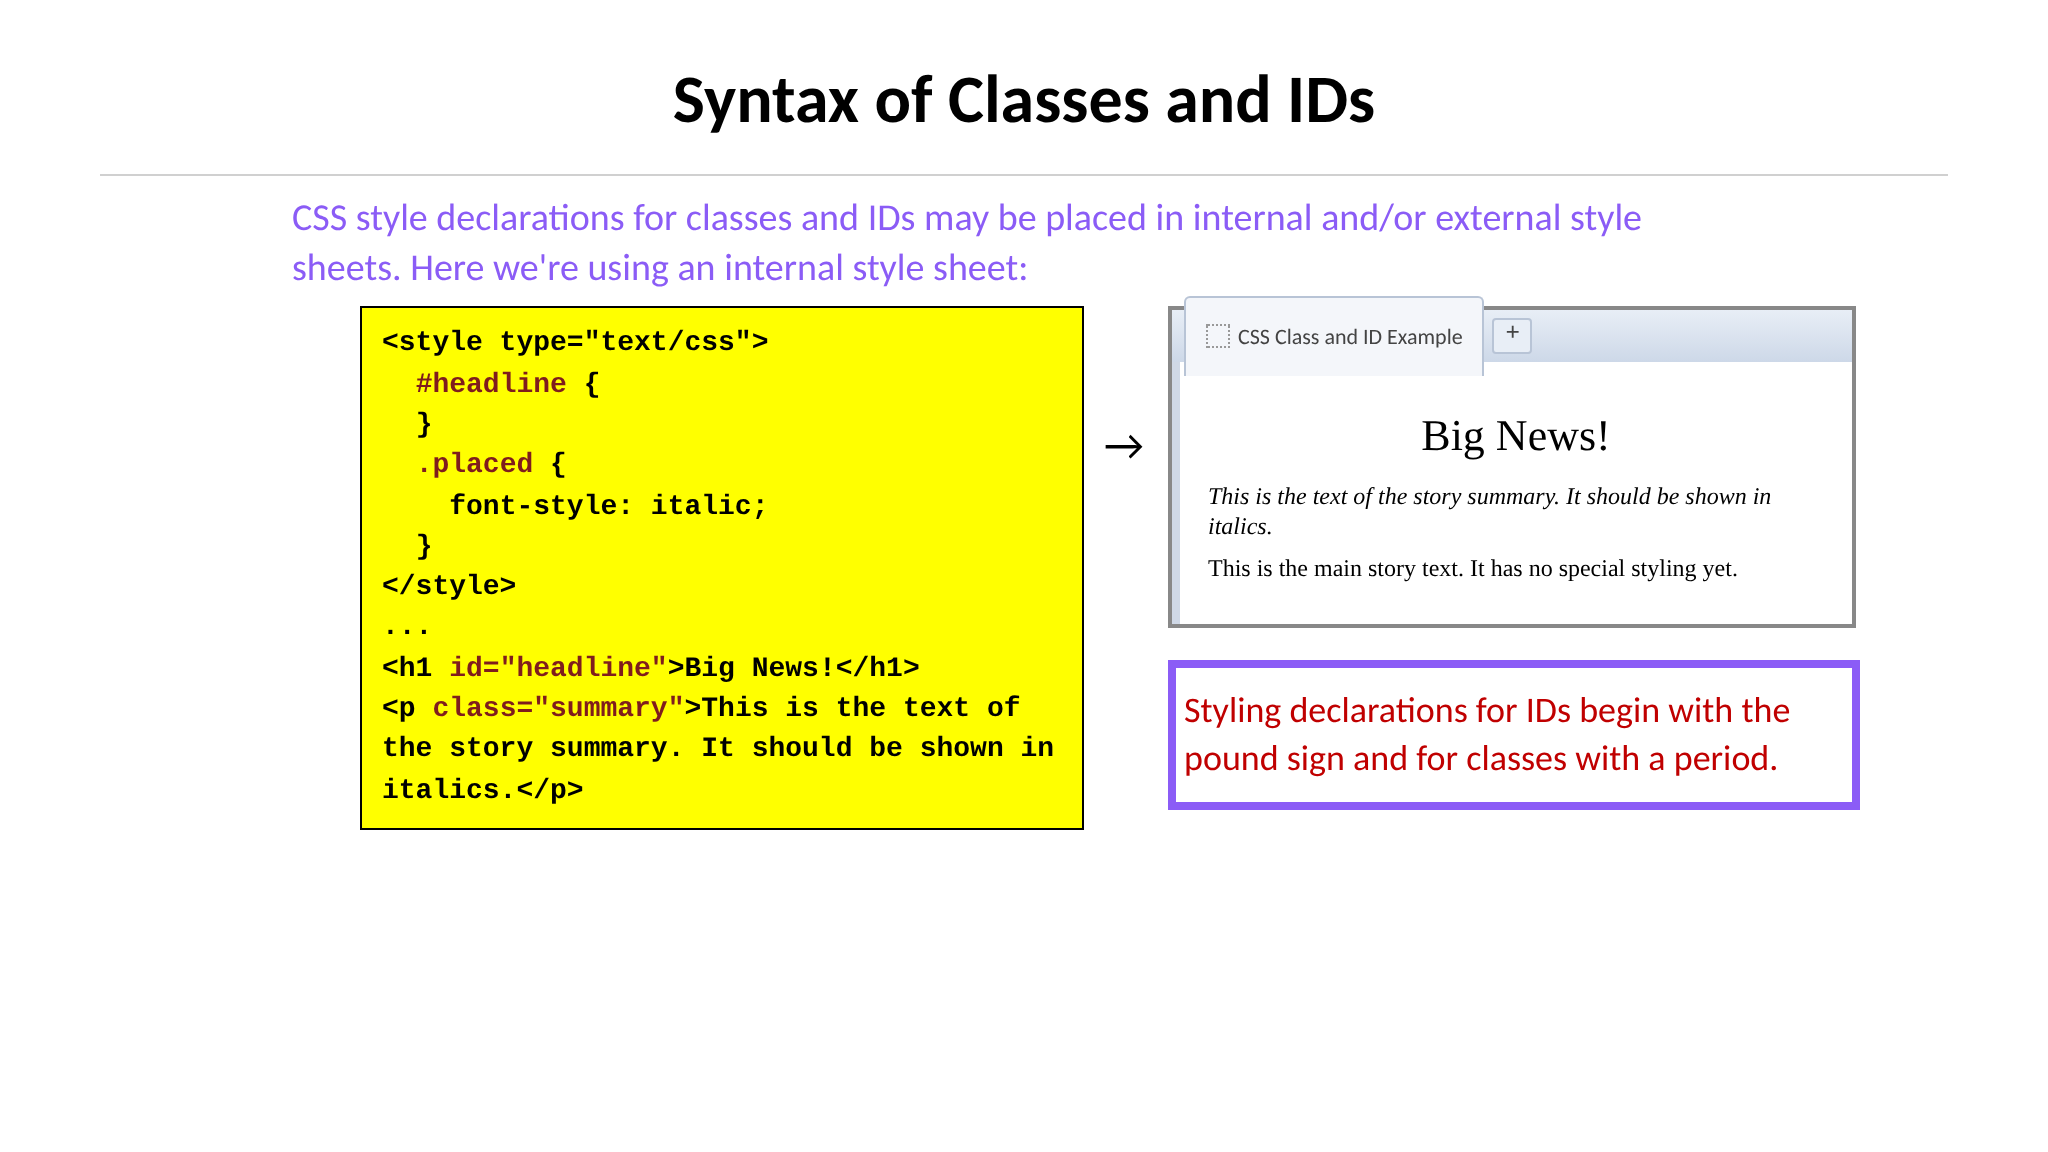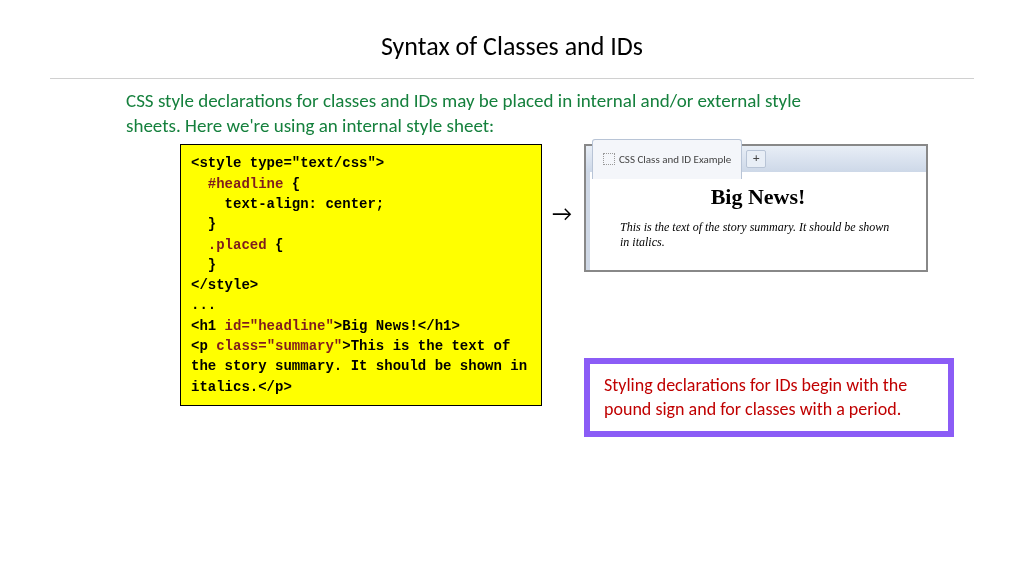--- a/index.html
+++ b/index.html
@@ -1,69 +1,70 @@
 <!DOCTYPE html>
 <html><head>
 <meta charset="utf-8">
 <style>
 body{margin:0;font-family:Calibri,Arial,sans-serif;background:#fff;width:1024px;height:576px;overflow:hidden}
 .slide{padding:20px 50px}
-h1.title{font-weight:400;font-size:26px;text-align:center;margin:10px 0 16px;color:#000}
+h1.title{font-weight:700;font-size:34px;text-align:center;margin:10px 0 16px;color:#000}
 hr.sep{border:none;border-top:1px solid #d0d0d0;margin:0 0 10px}
-.intro{font-size:19px;color:#15803d;margin:6px 0 6px 76px;max-width:700px;line-height:1.3}
+.intro{font-size:19px;color:#8b5cf6;margin:6px 0 6px 96px;max-width:700px;line-height:1.3}
 .cols{display:flex;gap:14px;margin-left:130px;align-items:flex-start;position:relative}
 .code-box{background:#ffff00;border:1px solid #000;padding:8px 10px;font-family:"Courier New",monospace;font-size:14px;font-weight:bold;line-height:1.45;width:340px;color:#000}
 .code-box .red{color:#7f1d1d}
 .rcol{flex:1;display:flex;flex-direction:column;gap:16px;position:relative}
 .arrow{position:absolute;left:-4px;top:56px;font-size:22px;color:#000}
 .browser{border:2px solid #888;background:#fff;width:340px;margin-left:28px}
 .tabbar{background:linear-gradient(#e8eef6,#cdd8e8);height:26px;display:flex;align-items:center;padding:0 6px;font-size:11px;color:#444;gap:4px}
 .tab{background:#f4f6fa;border:1px solid #b8c4d6;border-bottom:none;padding:13px 10px;border-radius:3px 3px 0 0;display:flex;align-items:flex-start;gap:4px}
 .tab-ico{width:10px;height:10px;border:1px dotted #999}
 .plus{width:18px;height:16px;border:1px solid #b8c4d6;text-align:center;line-height:14px;font-size:13px;background:#e8eef6;border-radius:2px}
 .page{padding:8px 14px 14px;border-left:4px solid #cfd8e6}
-.page h2{font-family:'Times New Roman',serif;font-weight:bold;font-size:22px;text-align:center;margin:4px 0 10px}
-.page p{font-family:'Times New Roman',serif;font-size:12px;margin:6px 16px}
+.page h2{font-family:'Times New Roman',serif;font-weight:normal;font-size:22px;text-align:center;margin:16px 0 10px}
+.page p{font-family:'Times New Roman',serif;font-size:12px;margin:6px 0}
 .page p.ital{font-style:italic}
-.note-box{border:6px solid #8b5cf6;padding:10px 14px;width:330px;margin-left:28px;margin-top:70px}
+.note-box{border:4px solid #8b5cf6;padding:10px 4px;width:330px;margin-left:28px;}
 .note-box p{color:#c00000;font-size:18px;margin:0;line-height:1.3}
 </style>
 </head>
 <body>
 
 <div class="slide">
 <h1 class="title">Syntax of Classes and IDs</h1>
 <hr class="sep">
 <p class="intro">CSS style declarations for classes and IDs may be placed in internal and/or external style sheets.  Here we're using an internal style sheet:</p>
 <div class="cols">
 <div class="code-box">
 <div><span>&lt;style type="text/css"&gt;</span></div>
 <div>&nbsp;&nbsp;<span class="red">#headline</span><span> {</span></div>
-<div>&nbsp;&nbsp;&nbsp;&nbsp;<span>text-align: center;</span></div>
 <div>&nbsp;&nbsp;<span>}</span></div>
 <div>&nbsp;&nbsp;<span class="red">.placed</span><span> {</span></div>
+<div>&nbsp;&nbsp;&nbsp;&nbsp;<span>font-style: italic;</span></div>
 <div>&nbsp;&nbsp;<span>}</span></div>
 <div><span>&lt;/style&gt;</span></div>
 <div><span>...</span></div>
 <div><span>&lt;h1 </span><span class="red">id="headline"</span><span>&gt;Big News!&lt;/h1&gt;</span></div>
 <div style="padding-left:0"><span>&lt;p </span><span class="red">class="summary"</span><span style="word-wrap:break-word">&gt;This is the text of the story summary. It should be shown in italics.&lt;/p&gt;</span></div>
 </div>
 <div class="rcol">
 <span class="arrow">→</span>
 <div class="browser">
 <div class="tabbar">
 <div class="tab">
               <span class="tab-ico"></span>
               <span>CSS Class and ID Example</span>
             </div>
 <div class="plus">+</div>
 </div>
 <div class="page">
 <h2>Big News!</h2>
 <p class="ital">This is the text of the story summary. It should be shown in italics.</p>
+<p>This is the main story text. It has no special styling yet.</p>
 </div>
 </div>
 <div class="note-box">
 <p>Styling declarations for IDs begin with the pound sign and for classes with a period.</p>
 </div>
 </div>
 </div>
 </div>
 
 </body></html>

